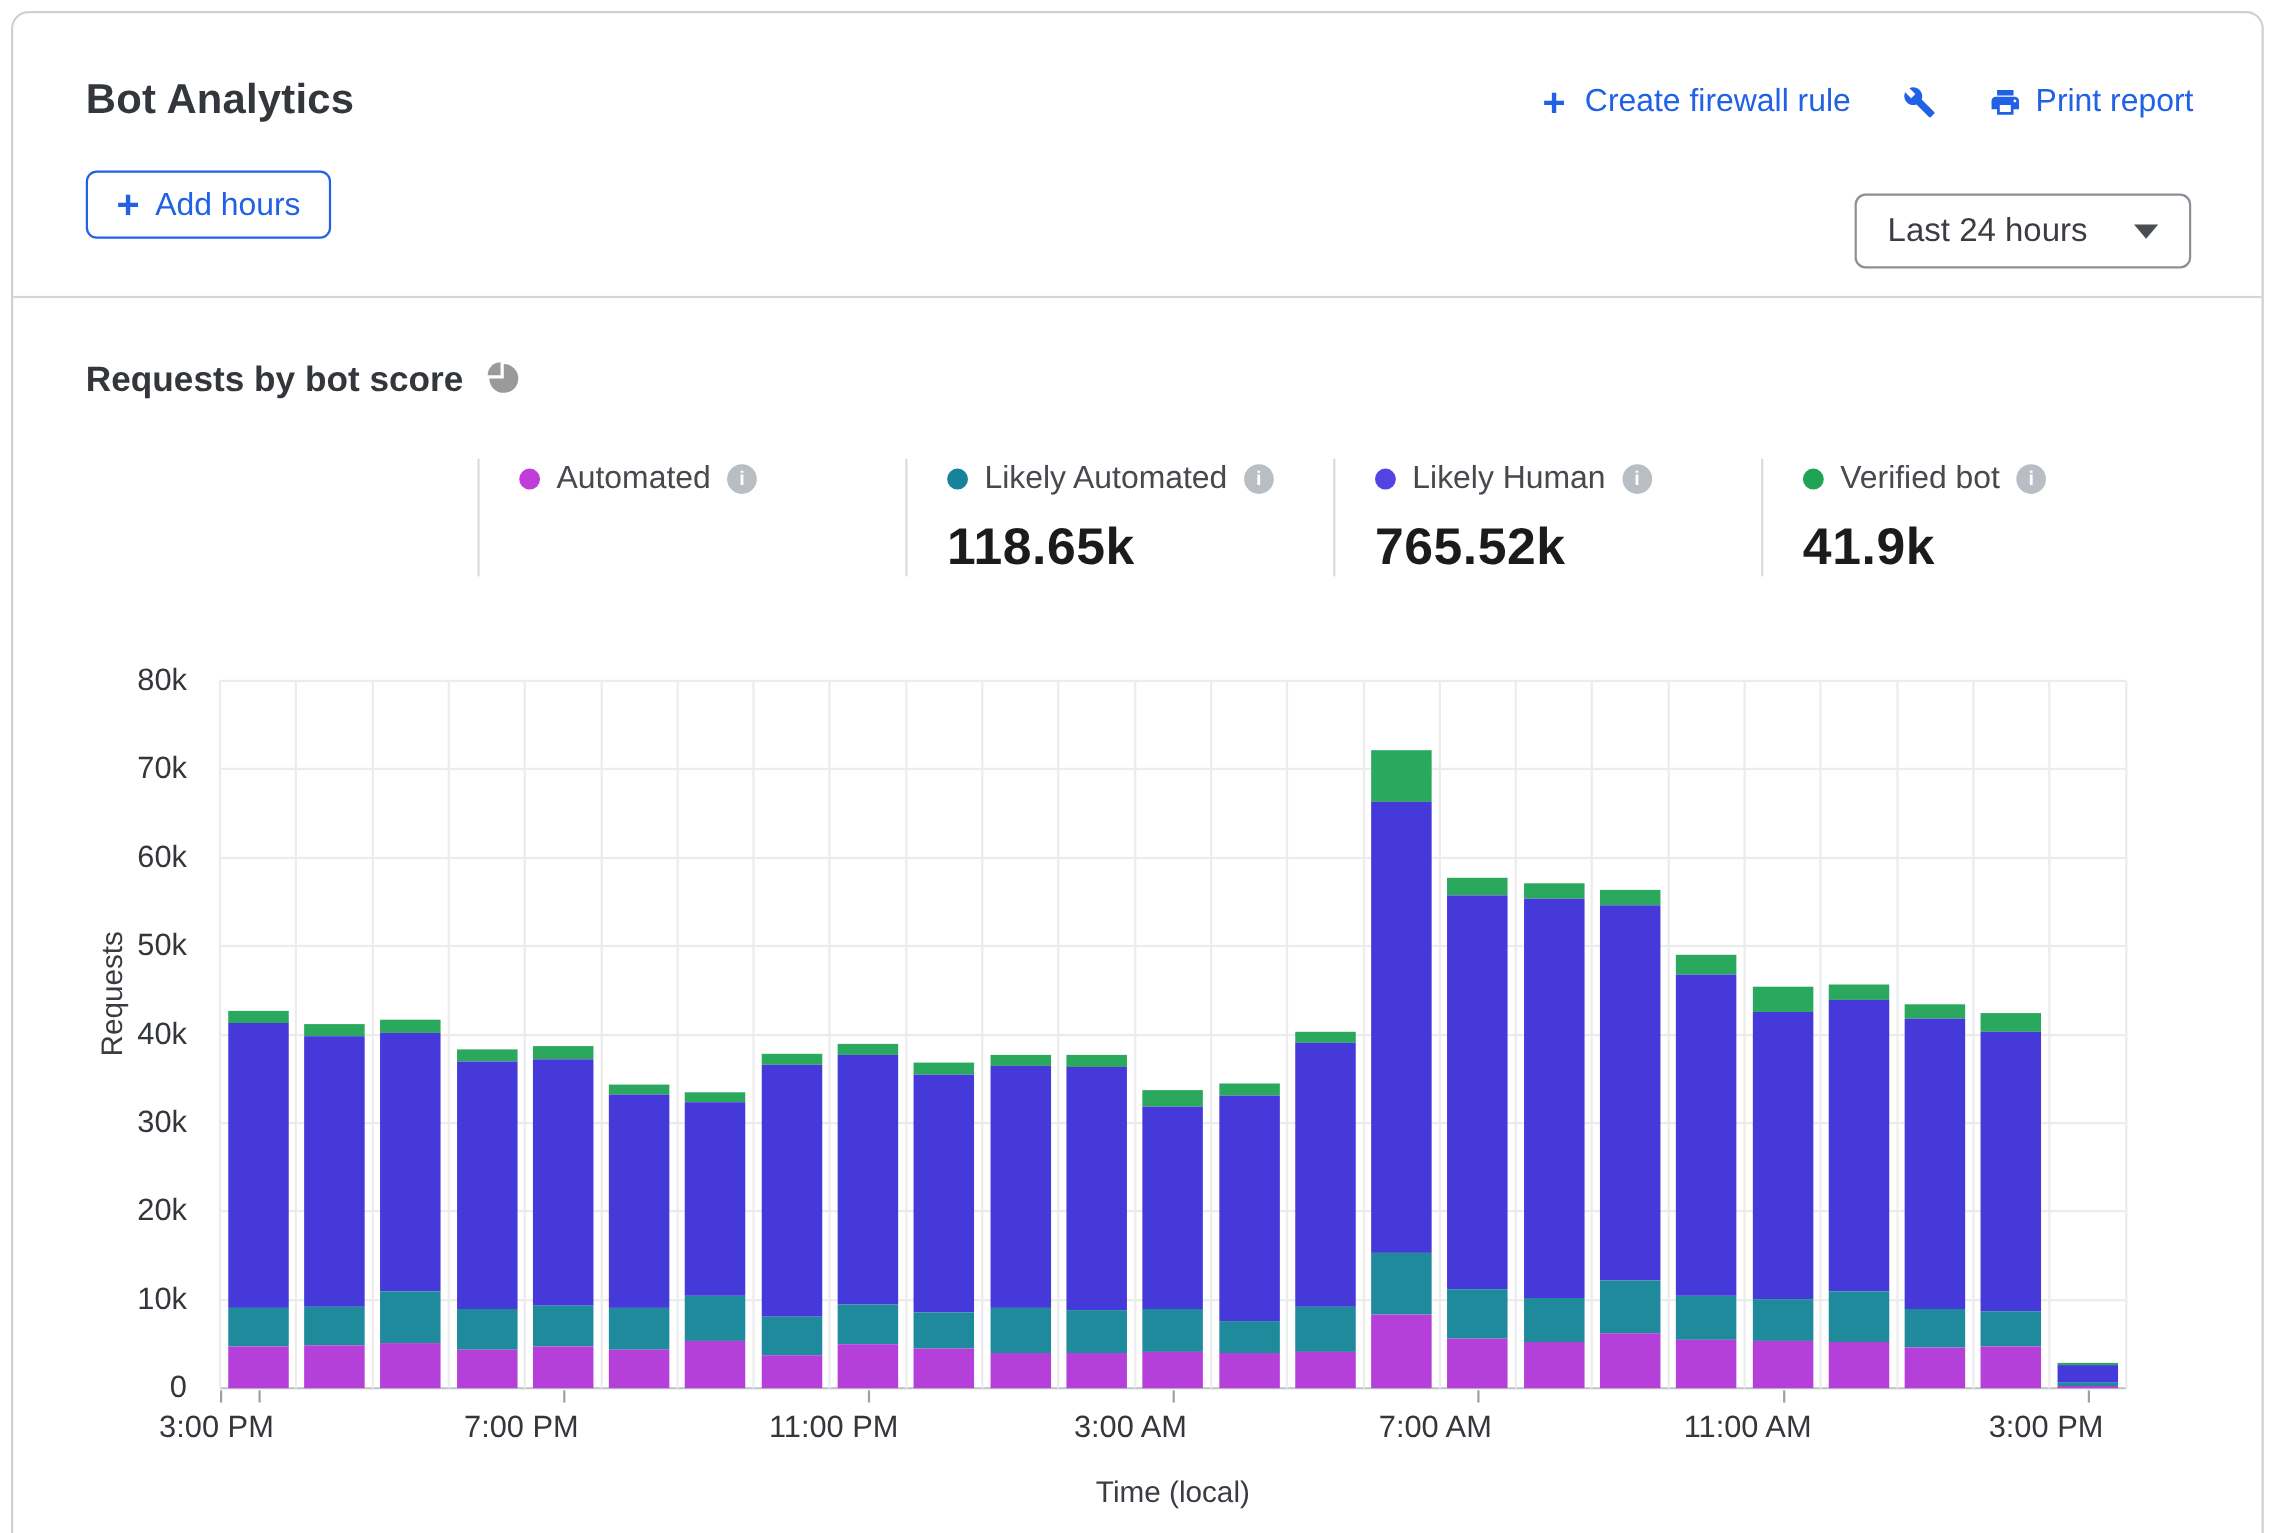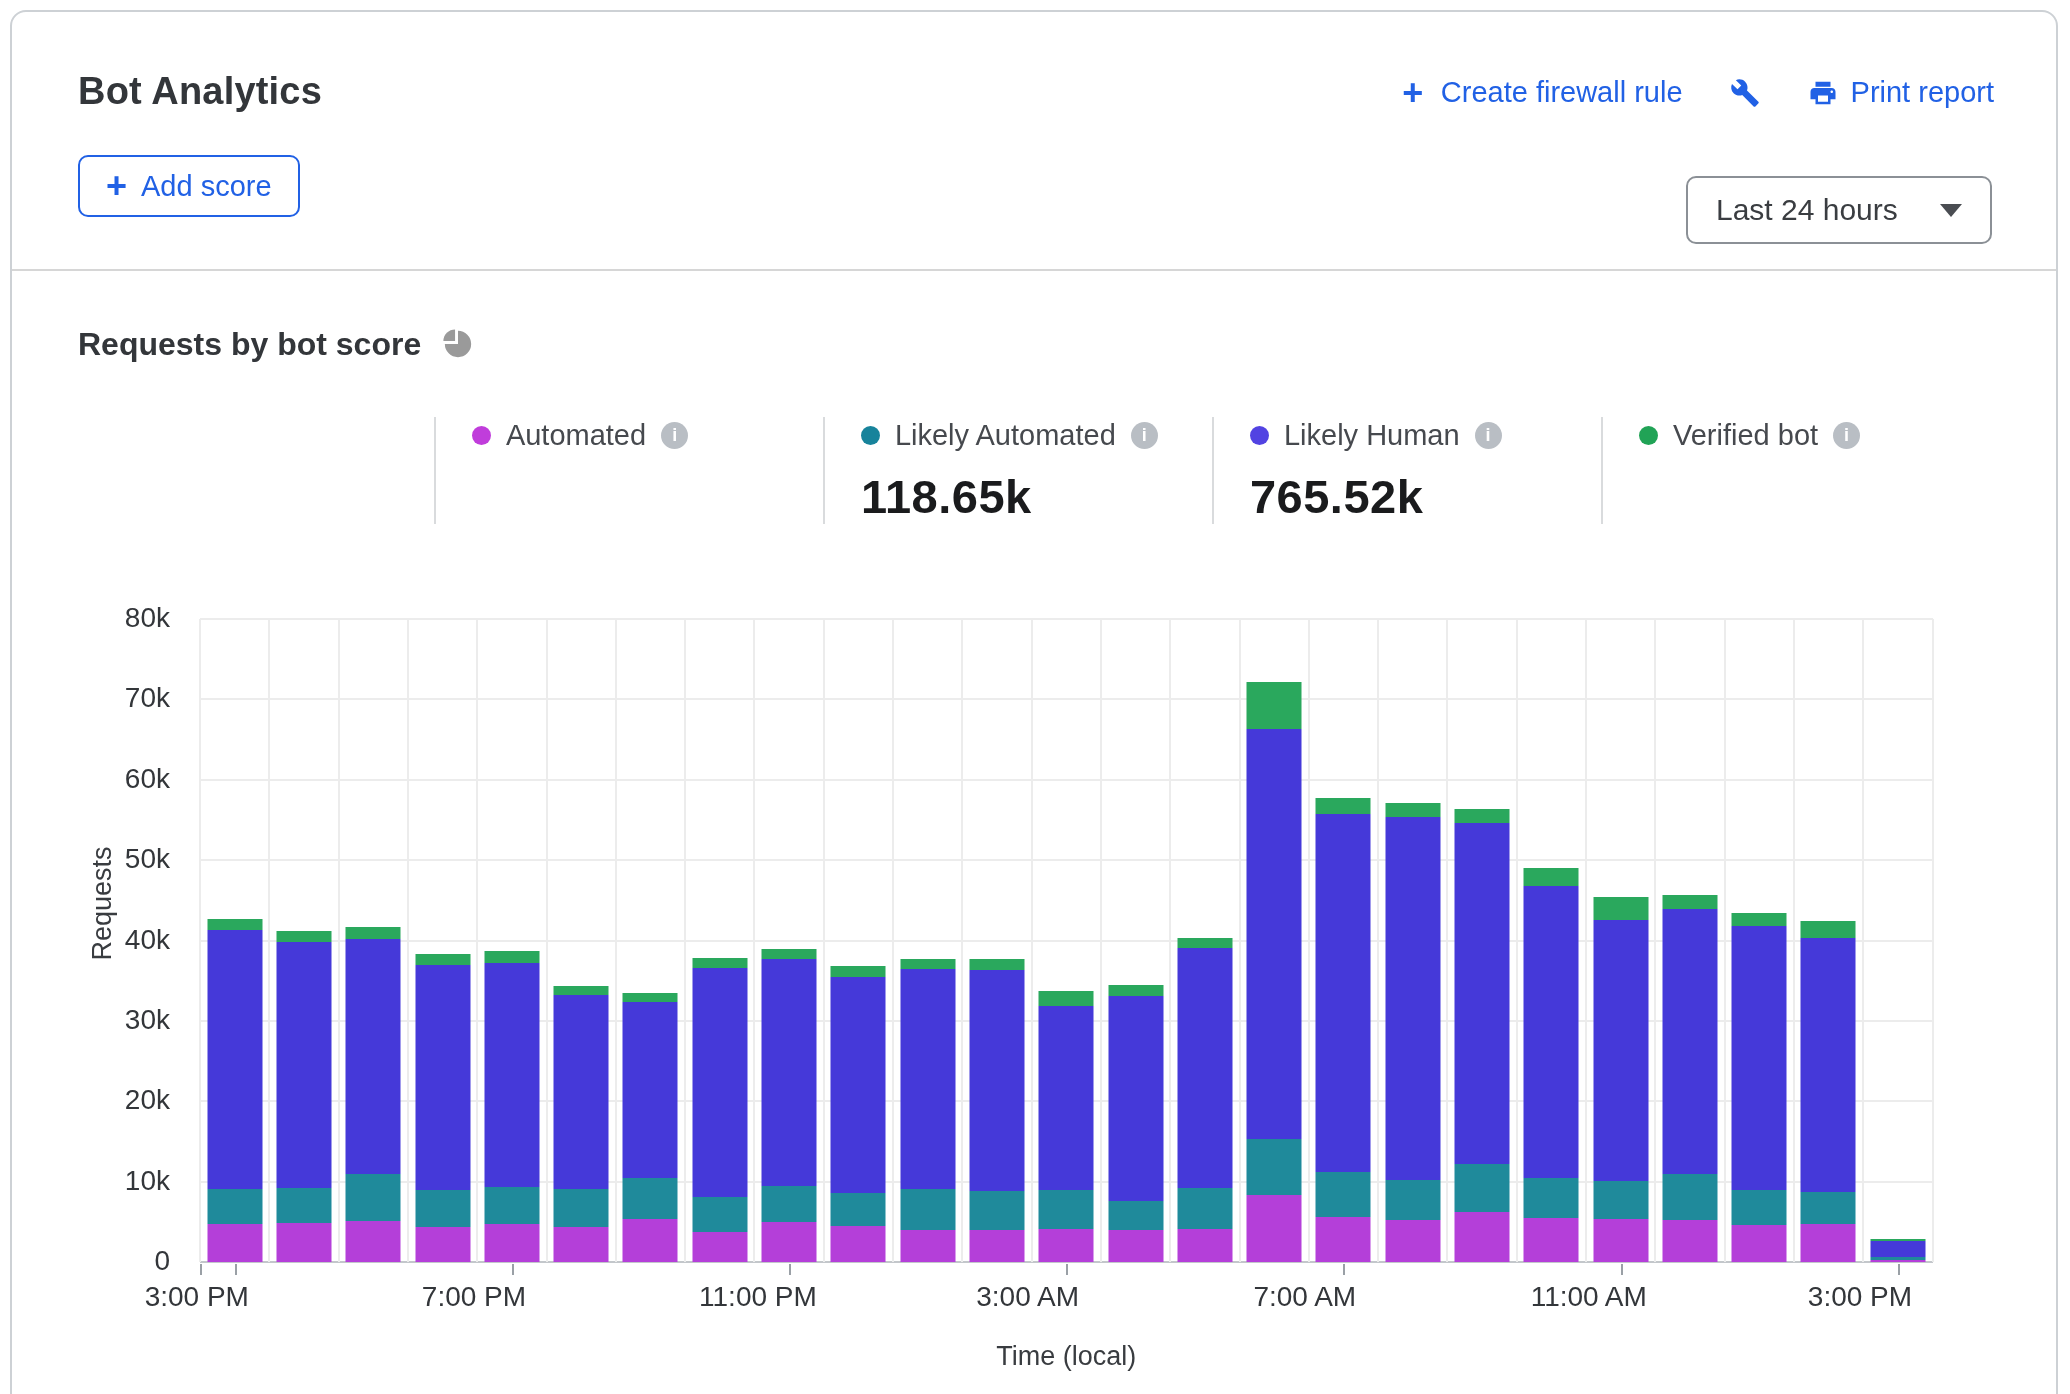--- a/index.html
+++ b/index.html
@@ -83,21 +83,21 @@
             <svg width="30" height="30" viewBox="0 0 24 24">
               <path fill="#2161e5" d="M19 8H5c-1.66 0-3 1.34-3 3v6h4v4h12v-4h4v-6c0-1.66-1.34-3-3-3zm-3 11H8v-5h8v5zm3-7c-.55 0-1-.45-1-1s.45-1 1-1 1 .45 1 1-.45 1-1 1zm-1-9H6v4h12V3z"></path>
             </svg>
           </span>
           <span>Print report</span>
         </span>
       </div>
     <div class="controls">
       <button class="add-filter">
         <span class="plus-glyph">+</span>
-        <span>Add score</span>
+        <span>Add hours</span>
       </button>
     </div>
     <div class="time-select">
       <span>Last 24 hours</span>
       <span class="caret"></span>
     </div>
   </div>
   <div class="divider"></div>
 
   <div class="section">
@@ -134,20 +134,21 @@
             <span class="info-icon">i</span>
           </div>
           <div class="stat-value">765.52k</div>
         </div>
         <div class="stat">
           <div class="stat-label-row">
             <span class="stat-dot" style="background:#21a356"></span>
             <span class="stat-label">Verified bot</span>
             <span class="info-icon">i</span>
           </div>
+          <div class="stat-value">41.9k</div>
         </div>
       </div>
 
     <div class="chart">
       <div class="y-axis-title">
         <span>Requests</span>
       </div>
       <div class="plot" id="plot">
           <div class="hgrid zero" style="top: 642px;"></div>
           <div class="hgrid" style="top: 561.625px;"></div>

